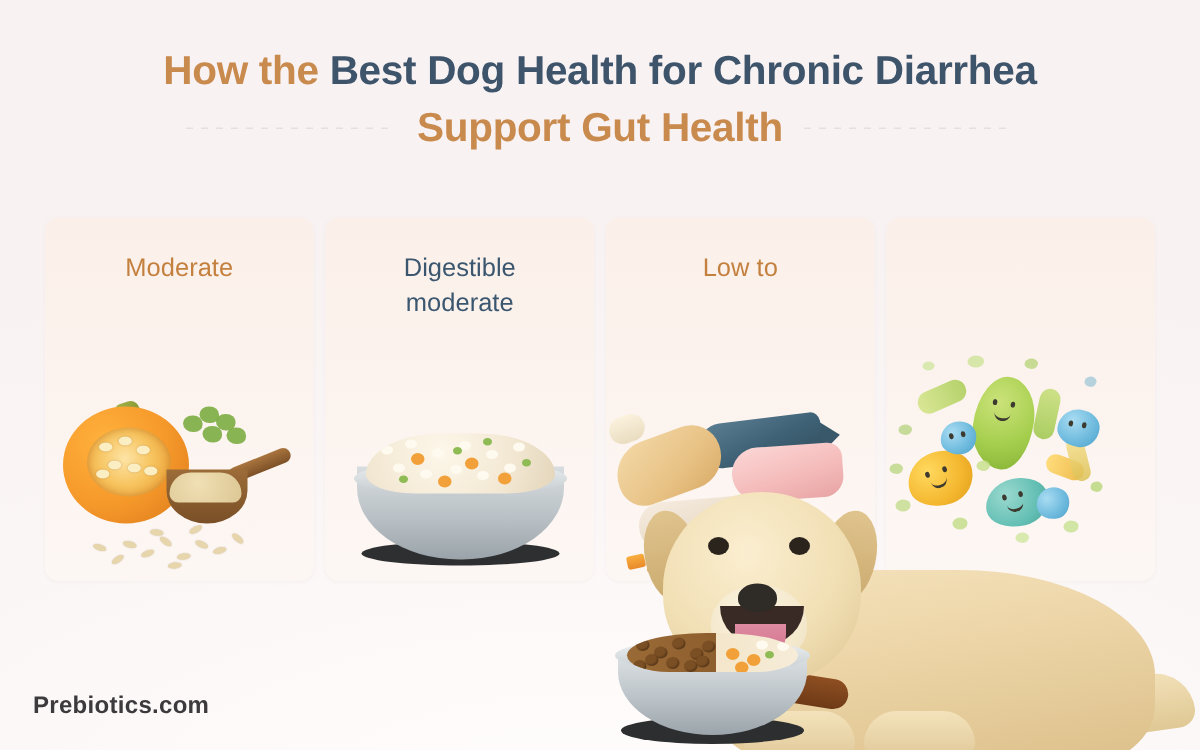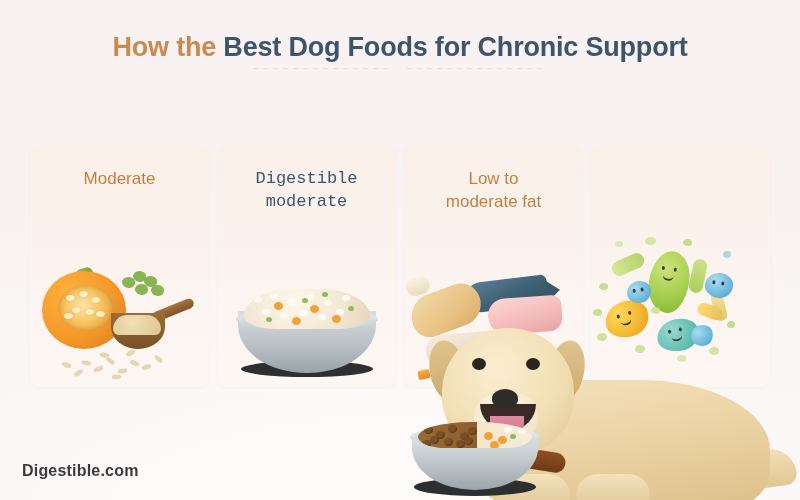--- a/index.html
+++ b/index.html
@@ -83,21 +83,21 @@
     position: absolute;
     top: 22px;
     left: 0; right: 0;
     text-align: center;
     font-size: 17px;
     font-weight: 400;
     line-height: 23px;
     padding: 0 6px;
   }
   .c-orange { color: #c4803f; }
-  .c-blue   { color: #3b5770; font-family: Liberation Mono, monospace; }
+  .c-blue   { color: #3b5770; }
 
   .card-art {
     position: absolute;
     left: 0; right: 0; bottom: 0;
     height: 158px;
   }
 
   
   .pumpkin-body {
     position: absolute; left: 12px; bottom: 38px;
@@ -357,23 +357,24 @@
     letter-spacing: .2px;
     color: #3c3a3d;
   }
 </style>
 </head>
 <body>
 
 <div id="infographic">
 
   <div id="title-block">
-    <div class="title-line"><span class="t-accent">How the </span><span class="t-main">Best Dog Foods for Chronic Support</span></div>
+    <div class="title-line"><span class="t-accent">How the </span><span class="t-main">Best Dog Health for Chronic Diarrhea</span></div>
     <div id="title-line-2-wrap">
       <div class="dash-rule"></div>
+      <div class="title-line t-accent">Support Gut Health</div>
       <div class="dash-rule"></div>
     </div>
   </div>
 
   <div id="cards">
 
     <div class="card">
       <div class="card-title c-orange">
         <span>Moderate</span><br>
       </div>
@@ -445,21 +446,20 @@
           <div class="pea-bit" style="left:58px; top:9px;"></div>
           <div class="pea-bit" style="left:104px;top:17px;"></div>
           <div class="pea-bit" style="left:78px; top:3px;"></div>
         </div>
       </div>
     </div>
 
     <div class="card">
       <div class="card-title c-orange">
         <span>Low to</span><br>
-        <span>moderate fat</span>
       </div>
       <div class="card-art">
         <div class="fish-tail"></div>
         <div class="fish-body"></div>
         <div class="salmon-fillet"></div>
         <div class="drumstick-meat"></div>
         <div class="drumstick-bone"></div>
         <div class="white-fillet"></div>
         <div class="carrot-cube" style="left:14px; bottom:8px;  transform:rotate(-12deg);"></div>
         <div class="carrot-cube" style="left:28px; bottom:4px;  transform:rotate(16deg);"></div>
@@ -573,15 +573,15 @@
       <div class="kibble" style="left:46px; top:15px;"></div>
       <div class="carrot-bit" style="left:66px; top:10px;"></div>
       <div class="carrot-bit" style="left:80px; top:14px;"></div>
       <div class="carrot-bit" style="left:72px; top:19px;"></div>
       <div class="pea-bit" style="left:92px; top:12px;"></div>
       <div class="rice-bit" style="left:100px;top:6px;"></div>
       <div class="rice-bit" style="left:86px; top:5px;"></div>
     </div>
   </div>
 
-  <div id="watermark">Digestible.com</div>
+  <div id="watermark">Prebiotics.com</div>
 
 </div>
 
 </body></html>

